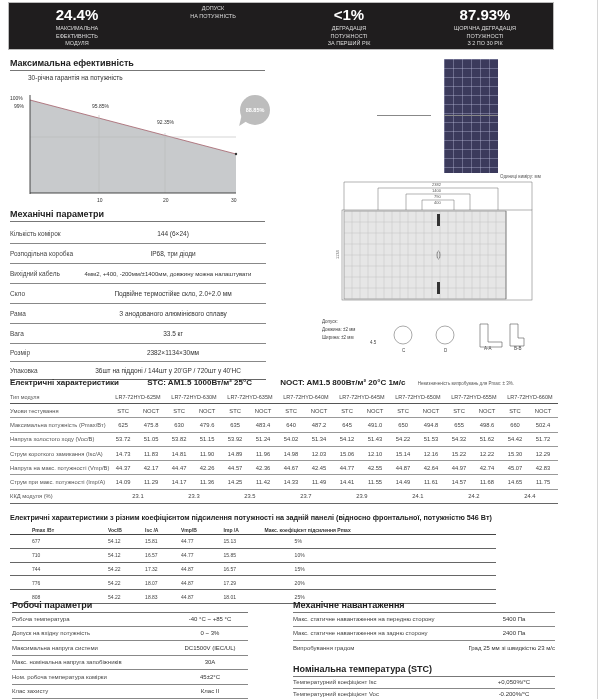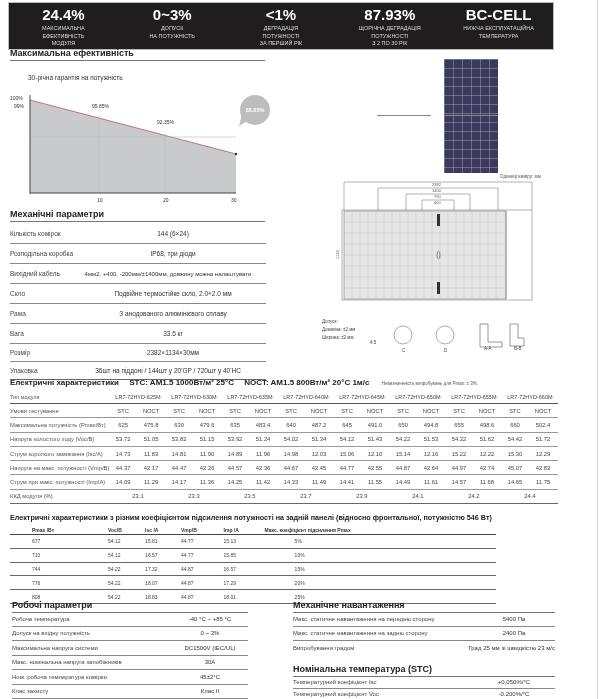--- a/index.html
+++ b/index.html
@@ -30,21 +30,21 @@
   .panel.back{left:444px;background:#3b3a5c;background-image:linear-gradient(90deg,rgba(200,200,230,.35) 1px,transparent 1px),linear-gradient(rgba(200,200,230,.35) 1px,transparent 1px);background-size:9px 9px;}
   .panel .split{position:absolute;left:0;top:56px;width:100%;height:1px;background:#888;}
   .panel.front{background-image:linear-gradient(90deg,rgba(255,255,255,.08) 1px,transparent 1px);background-size:9px 100%;}
   .units{position:absolute;left:500px;top:174px;font-size:4.5px;color:#555;}
   
   .dwg{position:absolute;left:336px;top:178px;width:200px;height:130px;}
   .tol{position:absolute;left:322px;top:318px;font-size:4.5px;color:#444;line-height:8px;white-space:pre-line;}
   .detail{position:absolute;font-size:4.5px;color:#444;}
   
   .etitle{position:absolute;left:10px;top:378px;font-size:8px;font-weight:bold;color:#222;white-space:nowrap;}
-  .etitle .cond{margin-left:8px;}
+  .etitle .cond{margin-left:26px;}
   .etitle .note{font-size:4.5px;font-weight:normal;color:#555;margin-left:10px;}
   .etable{position:absolute;left:10px;top:391px;width:548px;border-collapse:collapse;font-size:5.8px;}
   .etable td{height:13.3px;padding:0;text-align:center;color:#444;border-bottom:1px solid #999;}
   .etable td.lab{text-align:left;width:100px;color:#555;}
   .etable tr.head td{border-bottom:1.5px solid #555;font-size:5.5px;height:12px;}
   .etable tr.last td{border-bottom:1.5px solid #666;}
   
   .btitle{position:absolute;left:10px;top:513px;font-size:7.2px;font-weight:bold;color:#222;white-space:nowrap;}
   .btable{position:absolute;left:10px;top:525px;width:486px;border-collapse:collapse;font-size:5px;}
   .btable td{height:12.8px;padding:0;color:#444;border-bottom:1px solid #666;text-align:left;}
@@ -62,44 +62,38 @@
 <div class="edge"></div>
 
 <div class="banner">
   <div class="kpi">
       <div class="big">24.4%</div>
       <div class="small">Максимальна
 ефективність
 модуля</div>
     </div>
   <div class="kpi">
-      <div class="big">0~3%</div>
       <div class="small">Допуск
 на потужність</div>
     </div>
   <div class="kpi">
       <div class="big">&lt;1%</div>
       <div class="small">Деградація
 потужності
 за перший рік</div>
     </div>
   <div class="kpi">
       <div class="big">87.93%</div>
       <div class="small">Щорічна деградація
 потужності
 з 2 по 30 рік</div>
     </div>
-  <div class="kpi">
-      <div class="big">BC-CELL</div>
-      <div class="small">Нижча експлуатаційна
-температура</div>
-    </div>
-</div>
-
-<div class="sect" style="left:10px;top:48px;width:255px;">Максимальна ефективність</div>
+</div>
+
+<div class="sect" style="left:10px;top:58px;width:255px;">Максимальна ефективність</div>
 <div class="chart-title">30-річна гарантія на потужність</div>
 <svg style="position:absolute;left:0;top:85px;" width="280" height="125">
   <polygon points="30,15 236,69 236,108 30,108" fill="#c8cacc"></polygon>
   <line x1="30" y1="15" x2="236" y2="69" stroke="#a3606a" stroke-width="0.8"></line>
   <line x1="99" y1="30" x2="99" y2="108" stroke="#b8b8b8" stroke-width="0.6"></line>
   <line x1="165" y1="48" x2="165" y2="108" stroke="#b8b8b8" stroke-width="0.6"></line>
   <line x1="30" y1="52" x2="236" y2="52" stroke="#b8b8b8" stroke-width="0.6"></line>
   <line x1="30" y1="10" x2="30" y2="109" stroke="#333" stroke-width="0.9"></line>
   <line x1="30" y1="108" x2="236" y2="108" stroke="#333" stroke-width="0.9"></line>
   <circle cx="236" cy="69" r="1.2" fill="#333"></circle>

